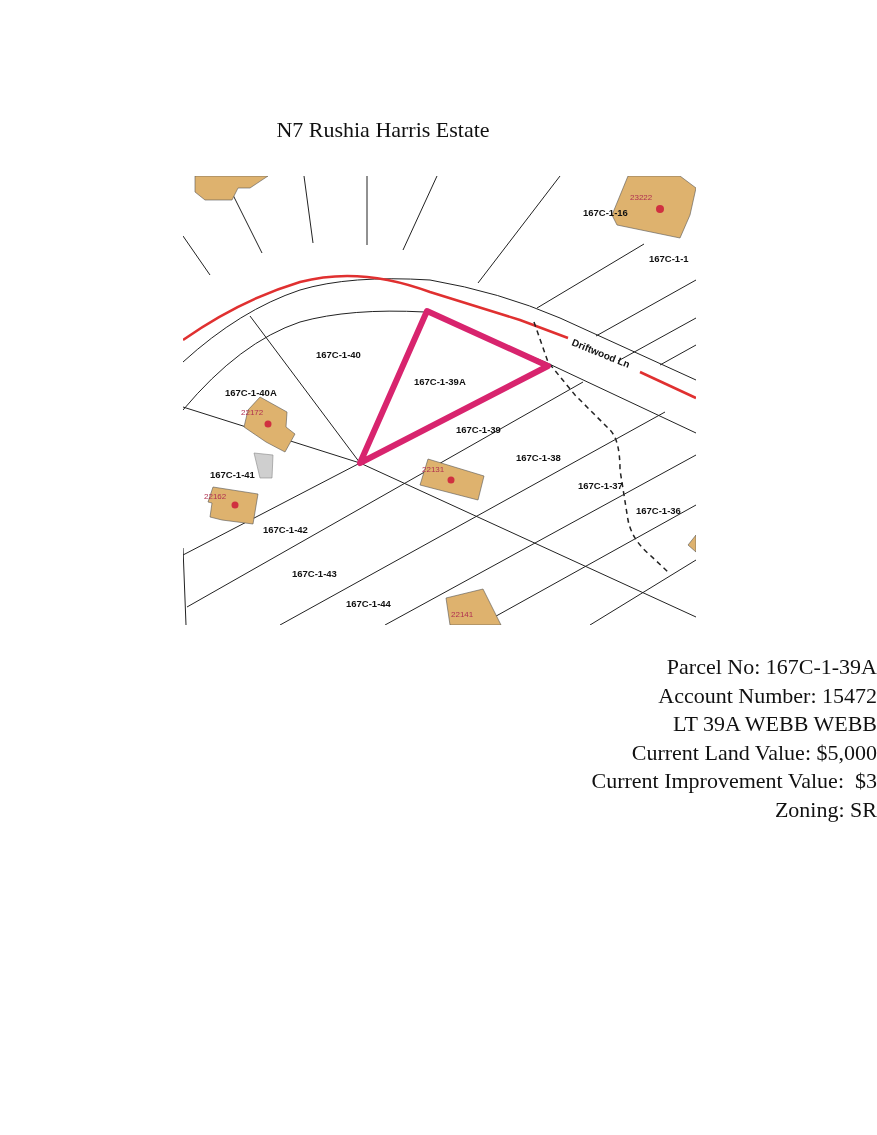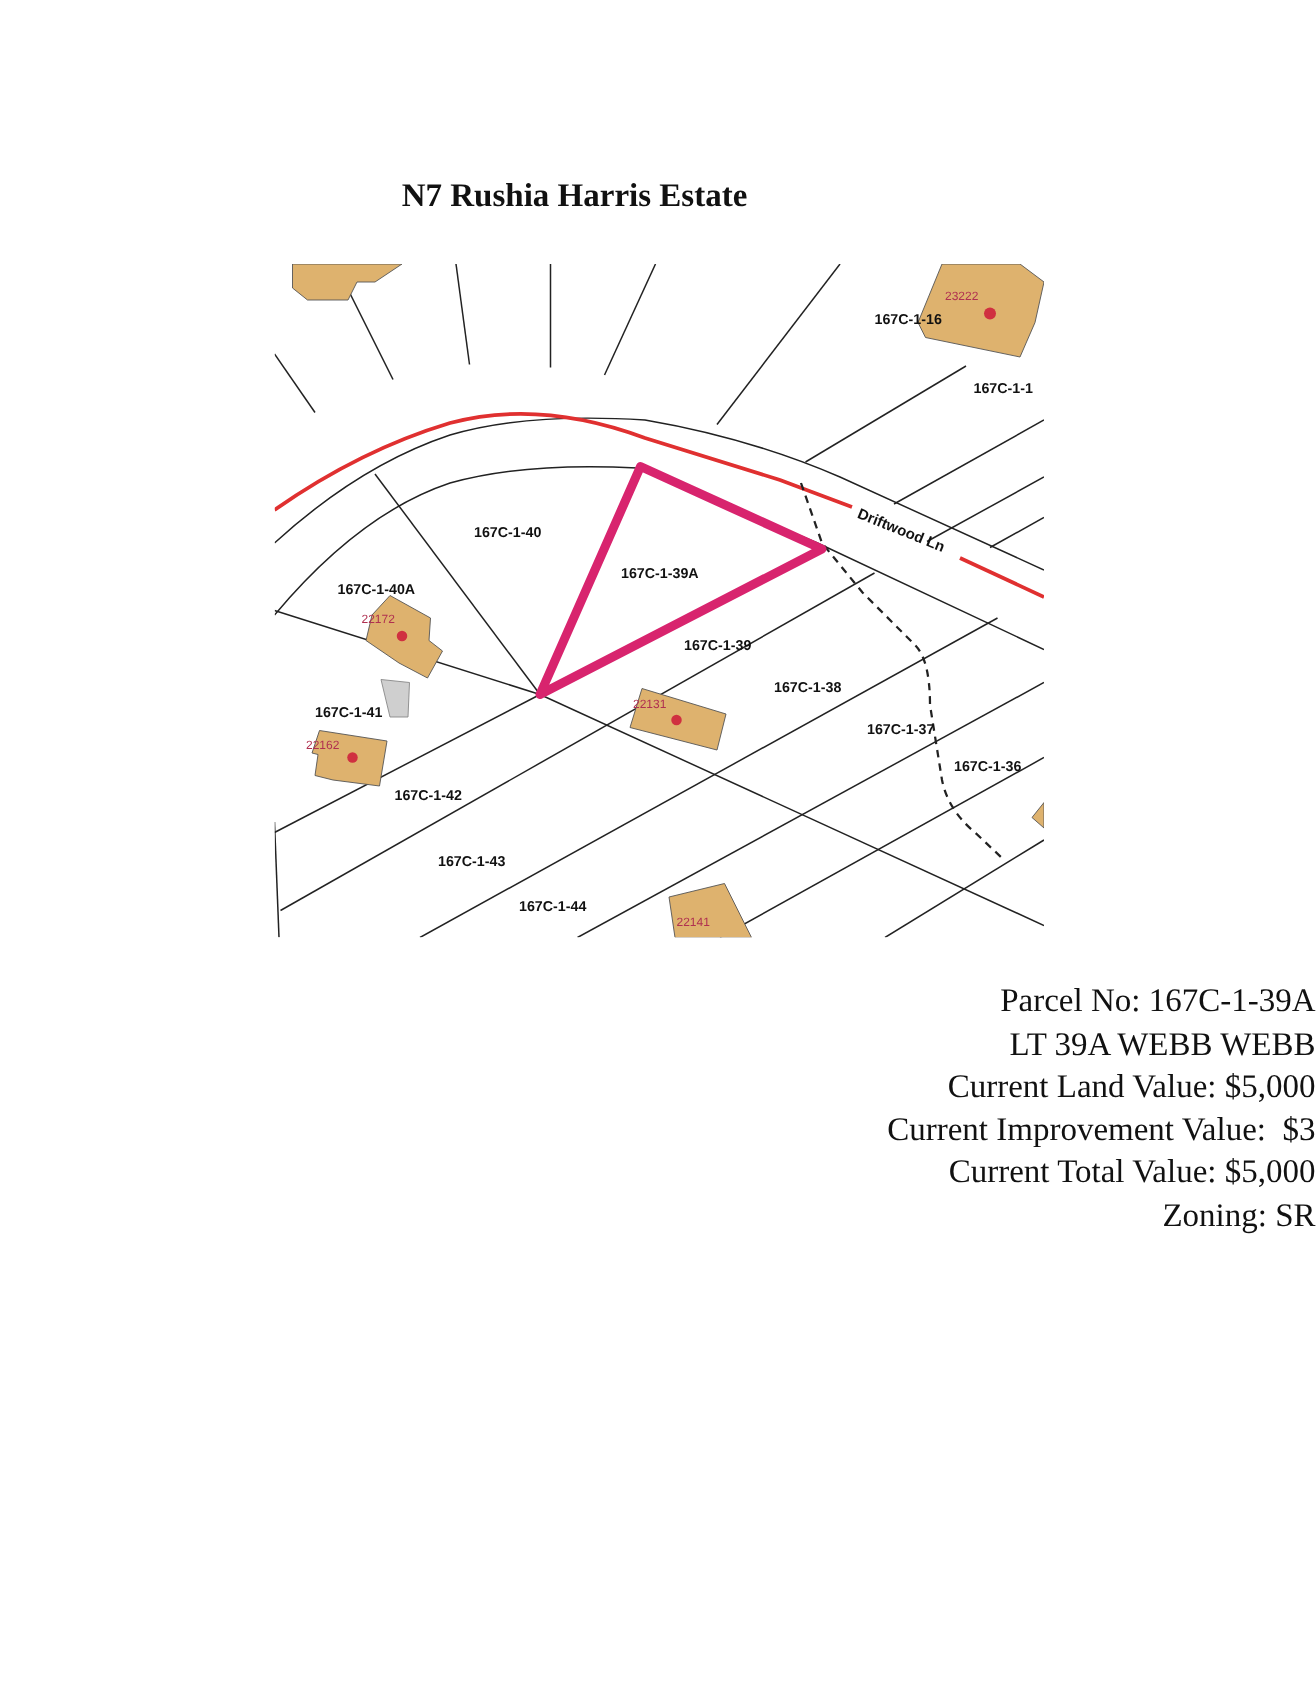--- a/index.html
+++ b/index.html
@@ -1,21 +1,21 @@
 <!DOCTYPE html>
 <html><head>
 <meta charset="utf-8">
 <style>
   html, body { margin: 0; padding: 0; background: #ffffff; }
   body { width: 877px; height: 1135px; position: relative; overflow: hidden; }
   .title {
     position: absolute; left: 0; width: 766px; top: 117px;
     text-align: center;
     font-family: "Liberation Serif", "DejaVu Serif", serif;
-    font-weight: bold; font-size: 22px; color: #111;
+    font-weight: normal; font-size: 22px; color: #111;
   }
   .map {
     position: absolute; left: 183px; top: 176px; width: 513px; height: 449px;
     overflow: hidden; background: #fff;
   }
   .map svg { display: block; }
   .lbl { font-family: "Liberation Sans", "DejaVu Sans", sans-serif; font-weight: bold; font-size: 9.5px; fill: #111; }
   .addr { font-family: "Liberation Sans", "DejaVu Sans", sans-serif; font-size: 8px; fill: #b03050; }
   .road { font-family: "Liberation Sans", "DejaVu Sans", sans-serif; font-weight: bold; font-size: 10px; fill: #111; }
   .info {
@@ -109,18 +109,18 @@
       <text class="addr" x="241" y="415">22172</text>
       <text class="addr" x="422" y="472">22131</text>
       <text class="addr" x="204" y="499">22162</text>
       <text class="addr" x="451" y="617">22141</text>
     </g>
   </svg>
 </div>
 
 <div class="info">
   <div>Parcel No: 167C-1-39A</div>
+  <div>Account Number: 15472</div>
   <div>LT 39A WEBB WEBB</div>
   <div>Current Land Value: $5,000</div>
   <div>Current Improvement Value:  $3</div>
-  <div>Current Total Value: $5,000</div>
   <div>Zoning: SR</div>
 </div>
 
 </body></html>

